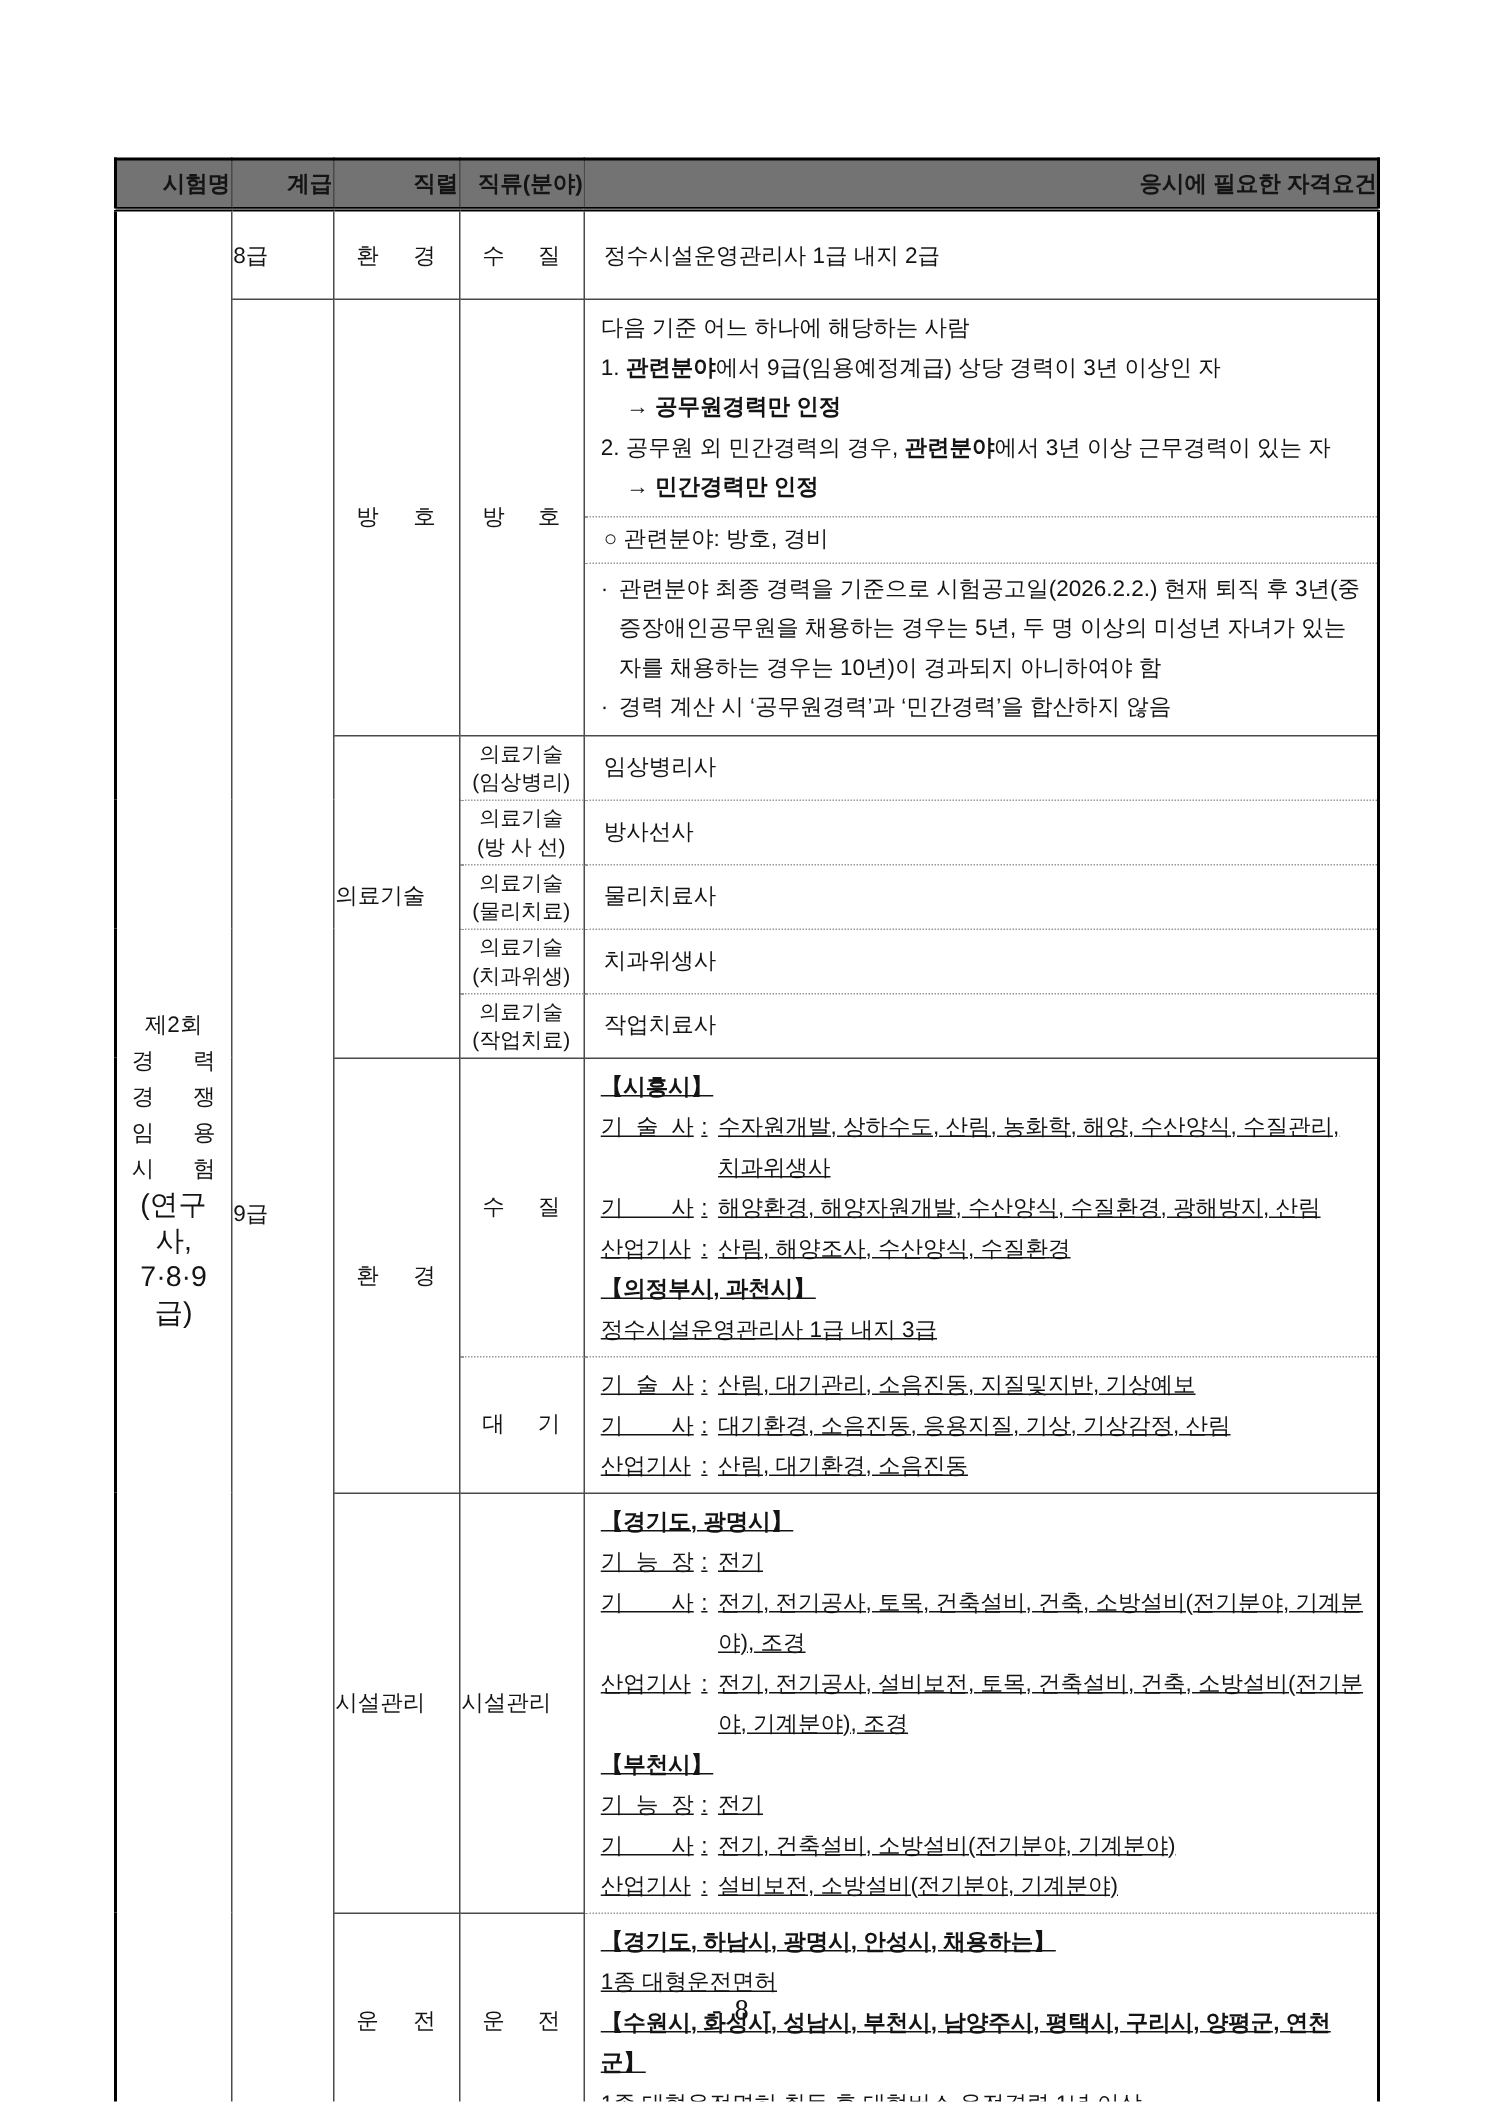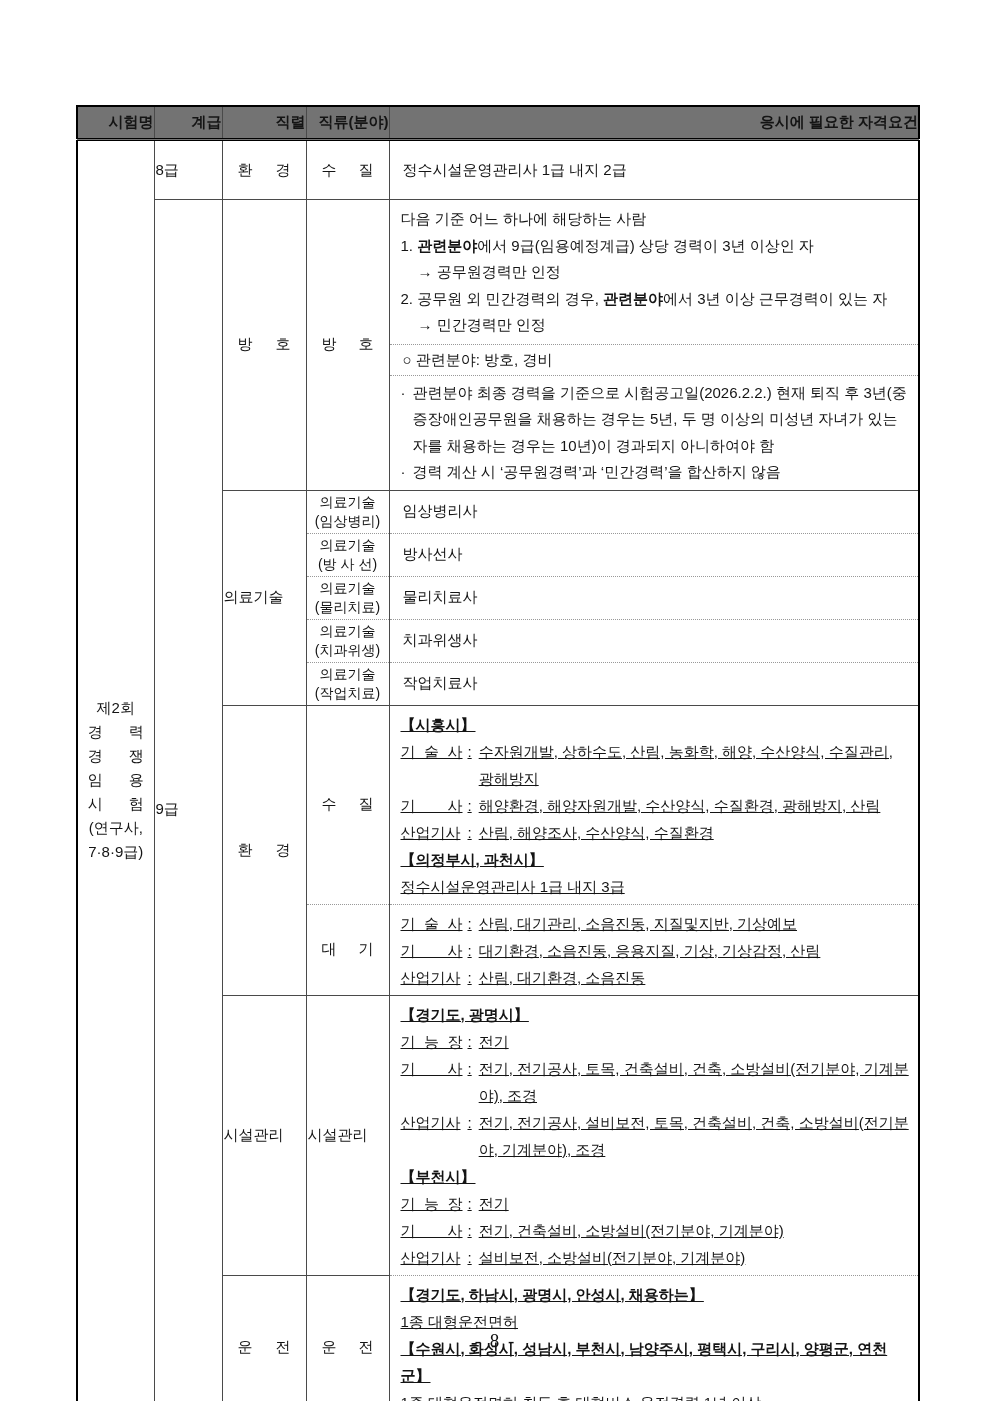--- a/index.html
+++ b/index.html
@@ -22,36 +22,36 @@
   }
   td{vertical-align:middle;}
   .center{text-align:left;}
   .spread{text-align:justify;text-align-last:justify;padding:0 15px;}
   .fieldcell{text-align:center;font-size:14px;line-height:19px;padding:2px 1px;}
   
   .examname{vertical-align:middle;}
   .examname .inner{width:56px;margin:0 auto;font-size:15px;line-height:24px;}
   .examname .ln{text-align:center;}
   .examname .ln.sp{text-align:justify;text-align-last:justify;}
-  .examname .ln.small{font-size:15px;}
+  .examname .ln.small{font-size:19px;}
   
   .qcell{vertical-align:top;padding:5px 8px 4px 11px;line-height:27px;text-decoration:underline;}
   .qcell-mid{vertical-align:middle;padding:2px 8px 2px 13px;}
   .qline{display:flex;align-items:flex-start;}
   .qlabel{flex:0 0 62px;width:62px;text-align:justify;text-align-last:justify;}
   .qcolon{flex:0 0 auto;padding:0 7px 0 5px;}
   .qtext{flex:1 1 auto;}
   .qhead{font-weight:bold;}
   
   .bangho-td{vertical-align:top;padding:0;}
   .blockA{padding:6px 10px 5px 11px;line-height:26.5px;}
   .blockB{border-top:1px dotted #999;border-bottom:1px dotted #999;
           padding:3px 10px 3px 13px;font-weight:normal;line-height:24px;}
   .blockC{padding:4px 10px 4px 11px;line-height:26.5px;}
-  .arrow-note{padding-left:17px;}
+  .arrow-note{padding-left:17px;font-weight:bold;}
   .noteline{display:flex;align-items:flex-start;}
   .bullet{flex:0 0 12px;width:12px;}
   .ntext{flex:1 1 auto;}
   
   .dot-b{border-bottom:1px dotted #999;}
   .dot-t{border-top:1px dotted #999;}
   
   .footer{
     position:absolute;left:0;top:1330px;width:991px;text-align:center;
     font-family:"Liberation Serif",serif;font-size:19px;color:#111;
@@ -162,21 +162,21 @@
     </tr>
 
     <tr style="height:182px">
       <td class="spread" rowspan="2">환 경</td>
       <td class="spread dot-b">수 질</td>
       <td class="qcell dot-b">
         <div class="qhead">【시흥시】</div>
         <div class="qline">
           <span class="qlabel">기 술 사</span>
             <span class="qcolon">:</span>
-            <span class="qtext">수자원개발, 상하수도, 산림, 농화학, 해양, 수산양식, 수질관리, 광해방지</span>
+            <span class="qtext">수자원개발, 상하수도, 산림, 농화학, 해양, 수산양식, 수질관리, 치과위생사</span>
         </div>
         <div class="qline">
           <span class="qlabel">기 사</span>
             <span class="qcolon">:</span>
             <span class="qtext">해양환경, 해양자원개발, 수산양식, 수질환경, 광해방지, 산림</span>
         </div>
         <div class="qline">
           <span class="qlabel">산업기사</span>
             <span class="qcolon">:</span>
             <span class="qtext">산림, 해양조사, 수산양식, 수질환경</span>

